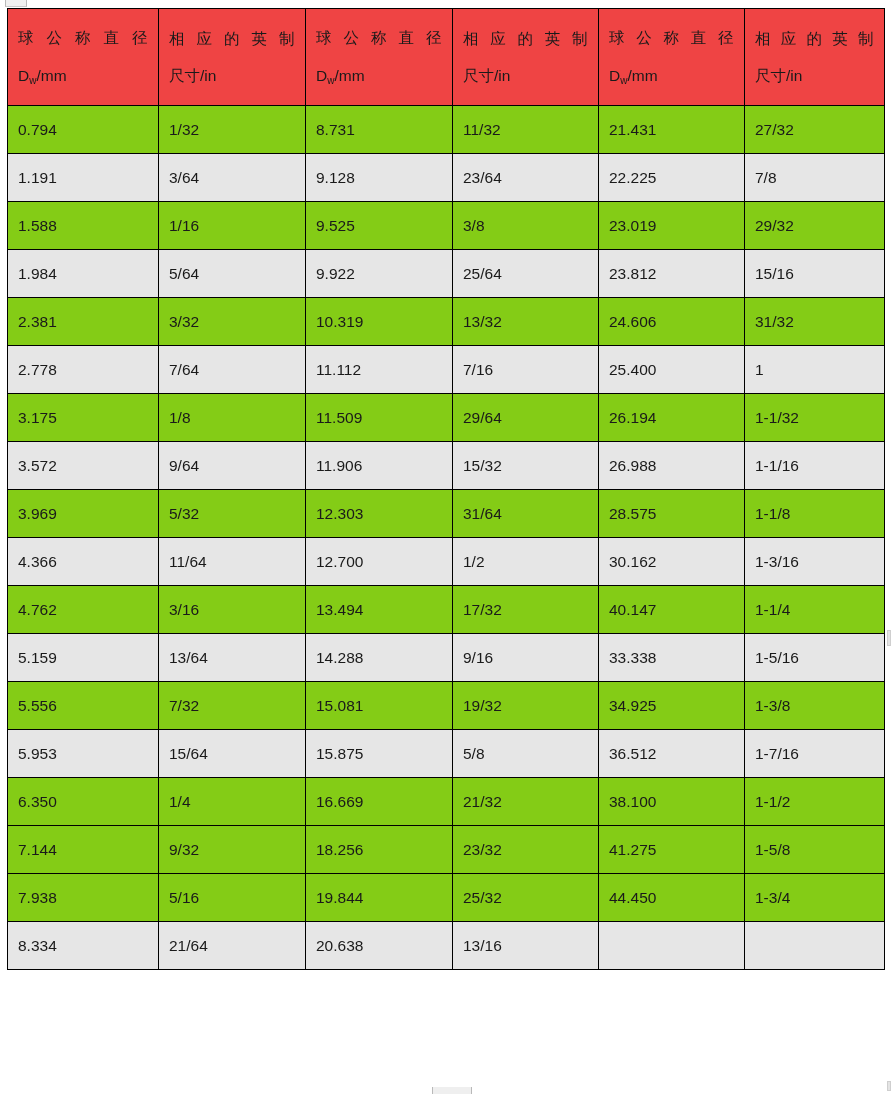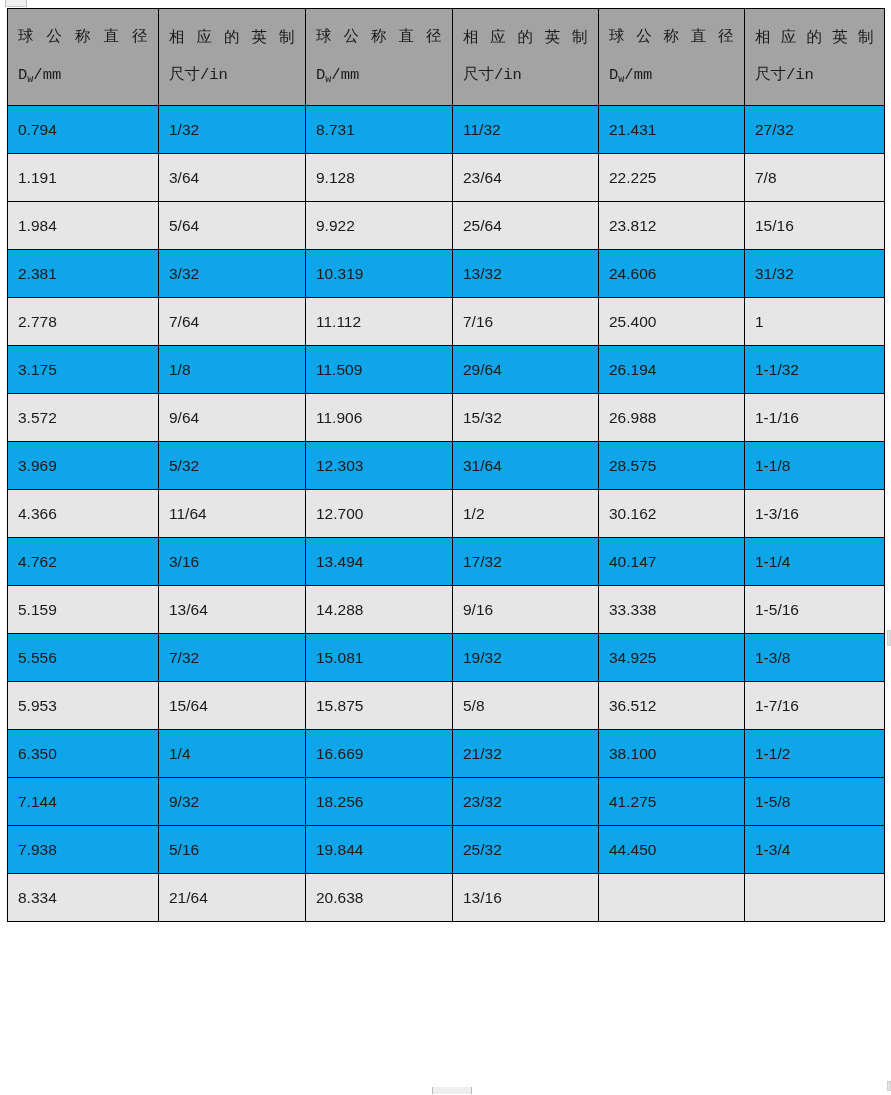--- a/index.html
+++ b/index.html
@@ -88,21 +88,21 @@
     font-size: 15.5px;
     color: #1a1a1a;
     text-align: left;
     vertical-align: middle;
     font-weight: normal;
     overflow: hidden;
     white-space: nowrap;
   }
 
   
-  thead tr { background: #a3a3a3; font-family: Liberation Mono, monospace; }
+  thead tr { background: #ef4444; }
   thead th {
     height: 96px;
     padding: 6px 10px 8px 10px;
     vertical-align: middle;
   }
   .hdr-line1 {
     display: block;
     font-size: 15.5px;
     letter-spacing: 0.5px;
     text-align: justify;
@@ -134,21 +134,21 @@
   }
   .sym sub {
     font-size: 10px;
     vertical-align: baseline;
     position: relative;
     top: 3px;
   }
 
   
   tbody tr { height: 47px; }
-  tbody tr.odd  { background: #0ea5e9; }
+  tbody tr.odd  { background: #84cc16; }
   tbody tr.even { background: #e6e6e6; margin-left: 23px; }
   tbody td { height: 47px; }
 
   col.c1 { width: 151px; }
   col.c2 { width: 147px; }
   col.c3 { width: 147px; }
   col.c4 { width: 146px; }
   col.c5 { width: 146px; }
   col.c6 { width: 140px; }
 </style>
@@ -216,20 +216,28 @@
           <td>27/32</td>
         </tr>
         <tr class="even">
           <td>1.191</td>
           <td>3/64</td>
           <td>9.128</td>
           <td>23/64</td>
           <td>22.225</td>
           <td>7/8</td>
         </tr>
+        <tr class="odd">
+          <td>1.588</td>
+          <td>1/16</td>
+          <td>9.525</td>
+          <td>3/8</td>
+          <td>23.019</td>
+          <td>29/32</td>
+        </tr>
         <tr class="even">
           <td>1.984</td>
           <td>5/64</td>
           <td>9.922</td>
           <td>25/64</td>
           <td>23.812</td>
           <td>15/16</td>
         </tr>
         <tr class="odd">
           <td>2.381</td>

